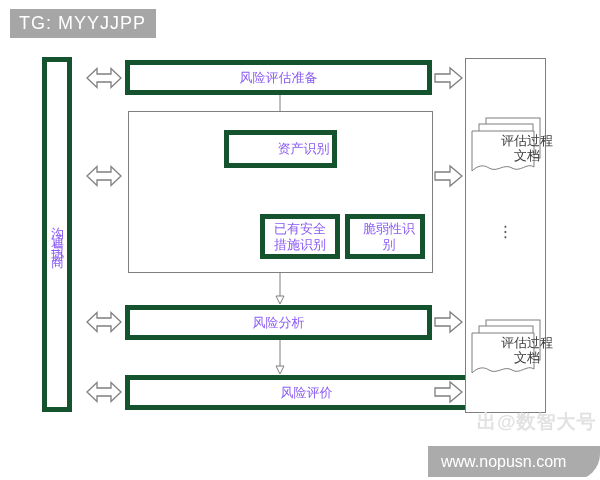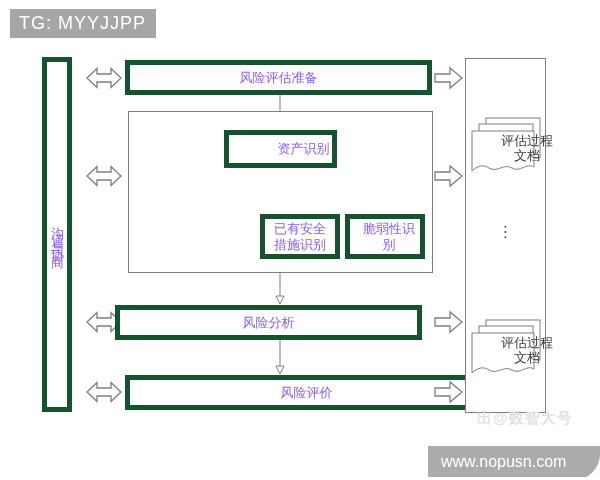--- a/index.html
+++ b/index.html
@@ -30,21 +30,21 @@
   }
   .rightbar{
     left:465px;top:58px;width:81px;height:355px;
     border:1px solid #7f7f7f;background:#ffffff;box-sizing:border-box;
   }
   .doclabel{
     width:56px;text-align:center;font-size:13px;line-height:15px;color:#3d3d3d;margin-left:24px;
   }
   .vdots{left:465px;top:224px;width:81px;text-align:center;font-size:16px;color:#555;line-height:16px;}
   .wm{
-    left:477px;top:409px;font-size:15px;font-weight:bold;color:#e2e2e2;letter-spacing:1px;white-space:nowrap;
+    left:477px;top:409px;font-size:19px;font-weight:bold;color:#e2e2e2;letter-spacing:1px;white-space:nowrap;
   }
   .sitebar{
     left:428px;top:446px;width:172px;height:31px;background:#ababab;
     color:#ffffff;font-size:16px;line-height:31px;padding-left:13px;box-sizing:border-box;
   }
   svg{display:block;}
 </style>
 </head>
 <body>
 
@@ -94,21 +94,21 @@
 
 
   <div class="abs box" style="left:240px;top:214px;width:80px;height:45px;margin-left:20px;">
     <span class="wrap56">已有安全措施识别</span>
   </div>
 
   <div class="abs box" style="left:345px;top:214px;width:80px;height:45px;padding-left:8px;">
     <span class="wrap56">脆弱性识别</span>
   </div>
 
-  <div class="abs box" style="left:115px;top:305px;width:307px;height:35px;">风险分析</div>
+  <div class="abs box" style="left:125px;top:305px;width:307px;height:35px;">风险分析</div>
 
   <div class="abs box" style="left:125px;top:375px;width:355px;height:35px;padding-left:8px;">风险评价</div>
 
   <svg class="abs" style="left:434px;top:65px;" width="29" height="26" viewBox="0 0 29 26" fill="#fff" stroke="#7f7f7f" stroke-width="1.3">
       <path d="M1 9 H16 V3 L28 13 L16 23 V17 H1 Z"></path>
     </svg>
   <svg class="abs" style="left:434px;top:163px;" width="29" height="26" viewBox="0 0 29 26" fill="#fff" stroke="#7f7f7f" stroke-width="1.3">
       <path d="M1 9 H16 V3 L28 13 L16 23 V17 H1 Z"></path>
     </svg>
   <svg class="abs" style="left:434px;top:309px;" width="29" height="26" viewBox="0 0 29 26" fill="#fff" stroke="#7f7f7f" stroke-width="1.3">

